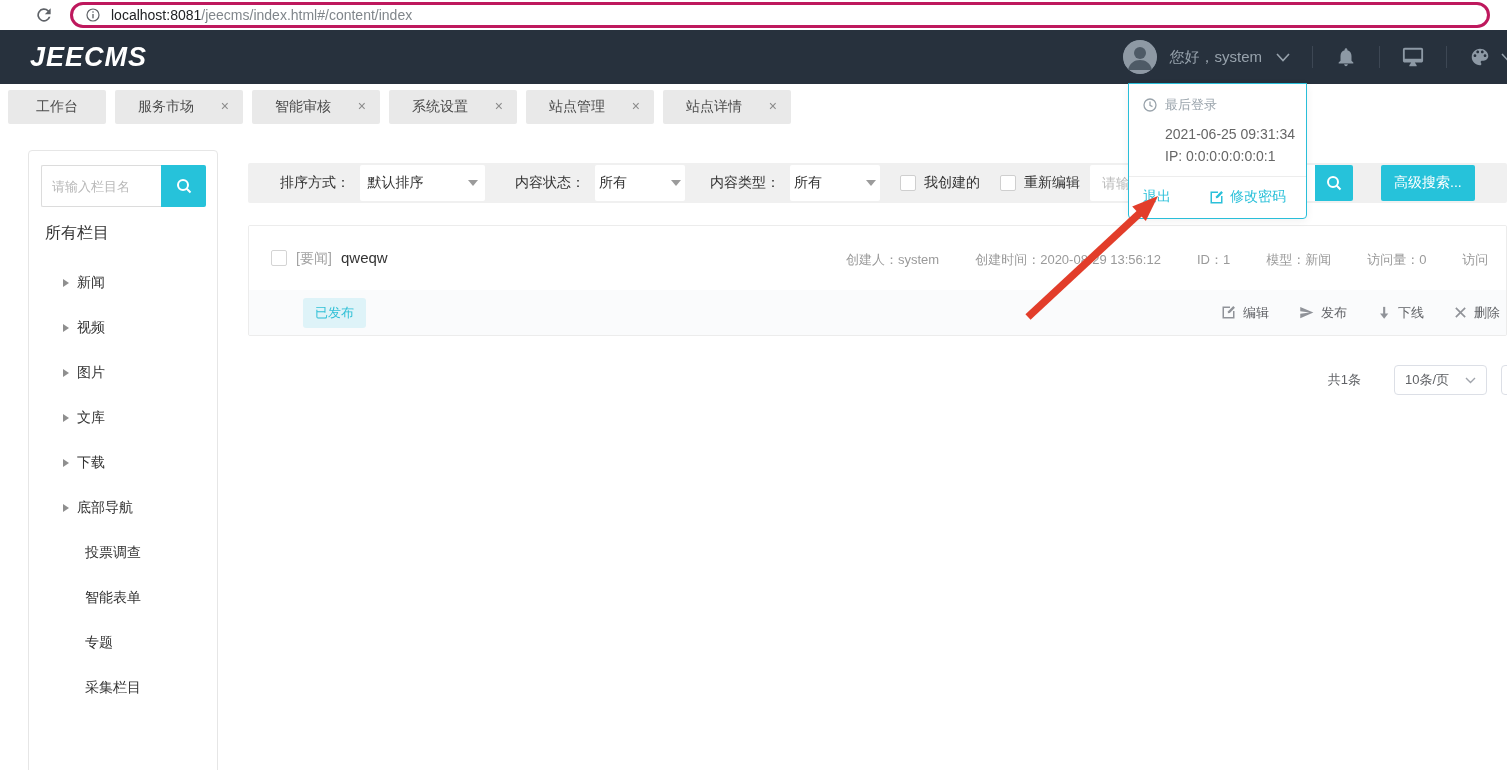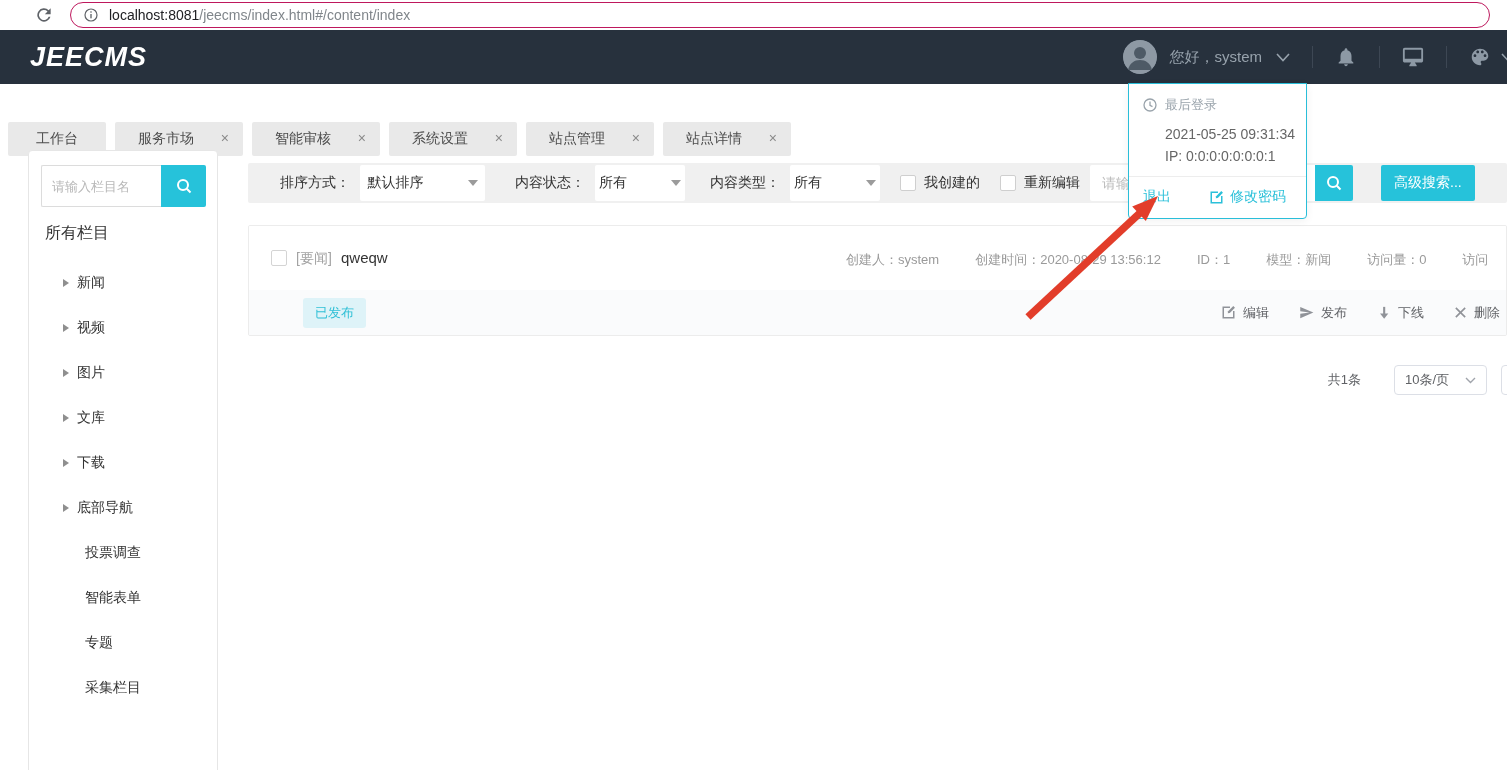--- a/index.html
+++ b/index.html
@@ -4,21 +4,21 @@
 <style>
   * { margin:0; padding:0; box-sizing:border-box; }
   html,body { width:1507px; height:770px; overflow:hidden; background:#fff;
     font-family:"Liberation Sans","DejaVu Sans",sans-serif; }
 
   
   .browser-bar { position:absolute; left:0; top:0; width:1507px; height:30px; background:#fff;
     display:flex; align-items:center; }
   .bb-reload { width:20px; height:20px; margin-left:34px; cursor:pointer; }
   .bb-pill { display:flex; align-items:center; margin-left:16px; width:1420px; height:26px;
-    border:1px solid #be185d; border-radius:13px; background:#fff; padding-left:12px; }
+    border:3px solid #be185d; border-radius:13px; background:#fff; padding-left:12px; }
   .bb-info { width:16px; height:16px; margin-right:10px; }
   .bb-url { font-size:14px; white-space:nowrap; }
   .bb-url .host { color:#202124; }
   .bb-url .path { color:#80868b; }
 
   
   .navbar { position:absolute; left:0; top:30px; width:1507px; height:54px; background:#27313d;
     display:flex; align-items:center; }
   .logo { color:#fff; font-size:27px; font-weight:900; font-style:italic; letter-spacing:1px;
     margin-left:30px; }
@@ -26,21 +26,21 @@
   .avatar { width:34px; height:34px; border-radius:50%; overflow:hidden; background:#76828e;
     flex:0 0 auto; }
   .greeting { color:#97a2ac; font-size:15px; margin-left:12px; white-space:nowrap; }
   .nav-chev { margin-left:14px; }
   .nav-div { width:1px; height:22px; background:#3d4754; margin:0 22px; }
   .nav-ico { width:22px; height:22px; cursor:pointer; }
   .nav-chev2 { margin-left:10px; margin-right:-6px; }
 
   
   .tab-bar { position:absolute; left:0; top:90px; width:1420px; height:34px; display:flex; gap:9px;
-    padding-left:8px;margin-top:32px; }
+    padding-left:8px; }
   .wtab { height:34px; background:#e9e9e9; border-radius:2px; color:#4d4d4d; font-size:14px;
     display:flex; align-items:center; justify-content:center; cursor:pointer; position:relative; }
   .wtab.first { width:98px; }
   .wtab.closable { width:128px; padding-right:26px; }
   .wtab .x { position:absolute; right:14px; top:50%; transform:translateY(-54%); color:#8a8a8a;
     font-size:14px; cursor:pointer; }
 
   
   .popup { position:absolute; left:1128px; top:83px; width:179px; background:#fff; z-index:40;
     border:1px solid #29bed9; border-radius:0 0 4px 4px; padding:12px 14px 12px 14px;
@@ -207,21 +207,21 @@
 </div>
 
 <div class="popup">
   <div class="pp-row1">
     <svg width="14" height="14" viewBox="0 0 14 14">
       <circle cx="7" cy="7" r="6" fill="none" stroke="#99a3ab" stroke-width="1.3"></circle>
       <polyline points="7,3.5 7,7.4 9.5,8.6" fill="none" stroke="#99a3ab" stroke-width="1.3"></polyline>
     </svg>
     <span>最后登录</span>
   </div>
-  <div class="pp-time">2021-05-25 09:31:34</div>
+  <div class="pp-time">2021-06-25 09:31:34</div>
   <div class="pp-ip">IP: 0:0:0:0:0:0:0:1</div>
   <div class="pp-div"></div>
   <div class="pp-links">
     <span class="pp-logout">退出</span>
     <span class="pp-change">
       <svg width="15" height="15" viewBox="0 0 20 20">
         <path fill="#2bc0d9" d="M2 2h10v2H4v12h12v-8h2v10H2z"></path>
         <path fill="#2bc0d9" d="M18.6 3.6 16.4 1.4 9.5 8.3 9 11l2.7-.5z"></path>
       </svg>
       <span>修改密码</span>

